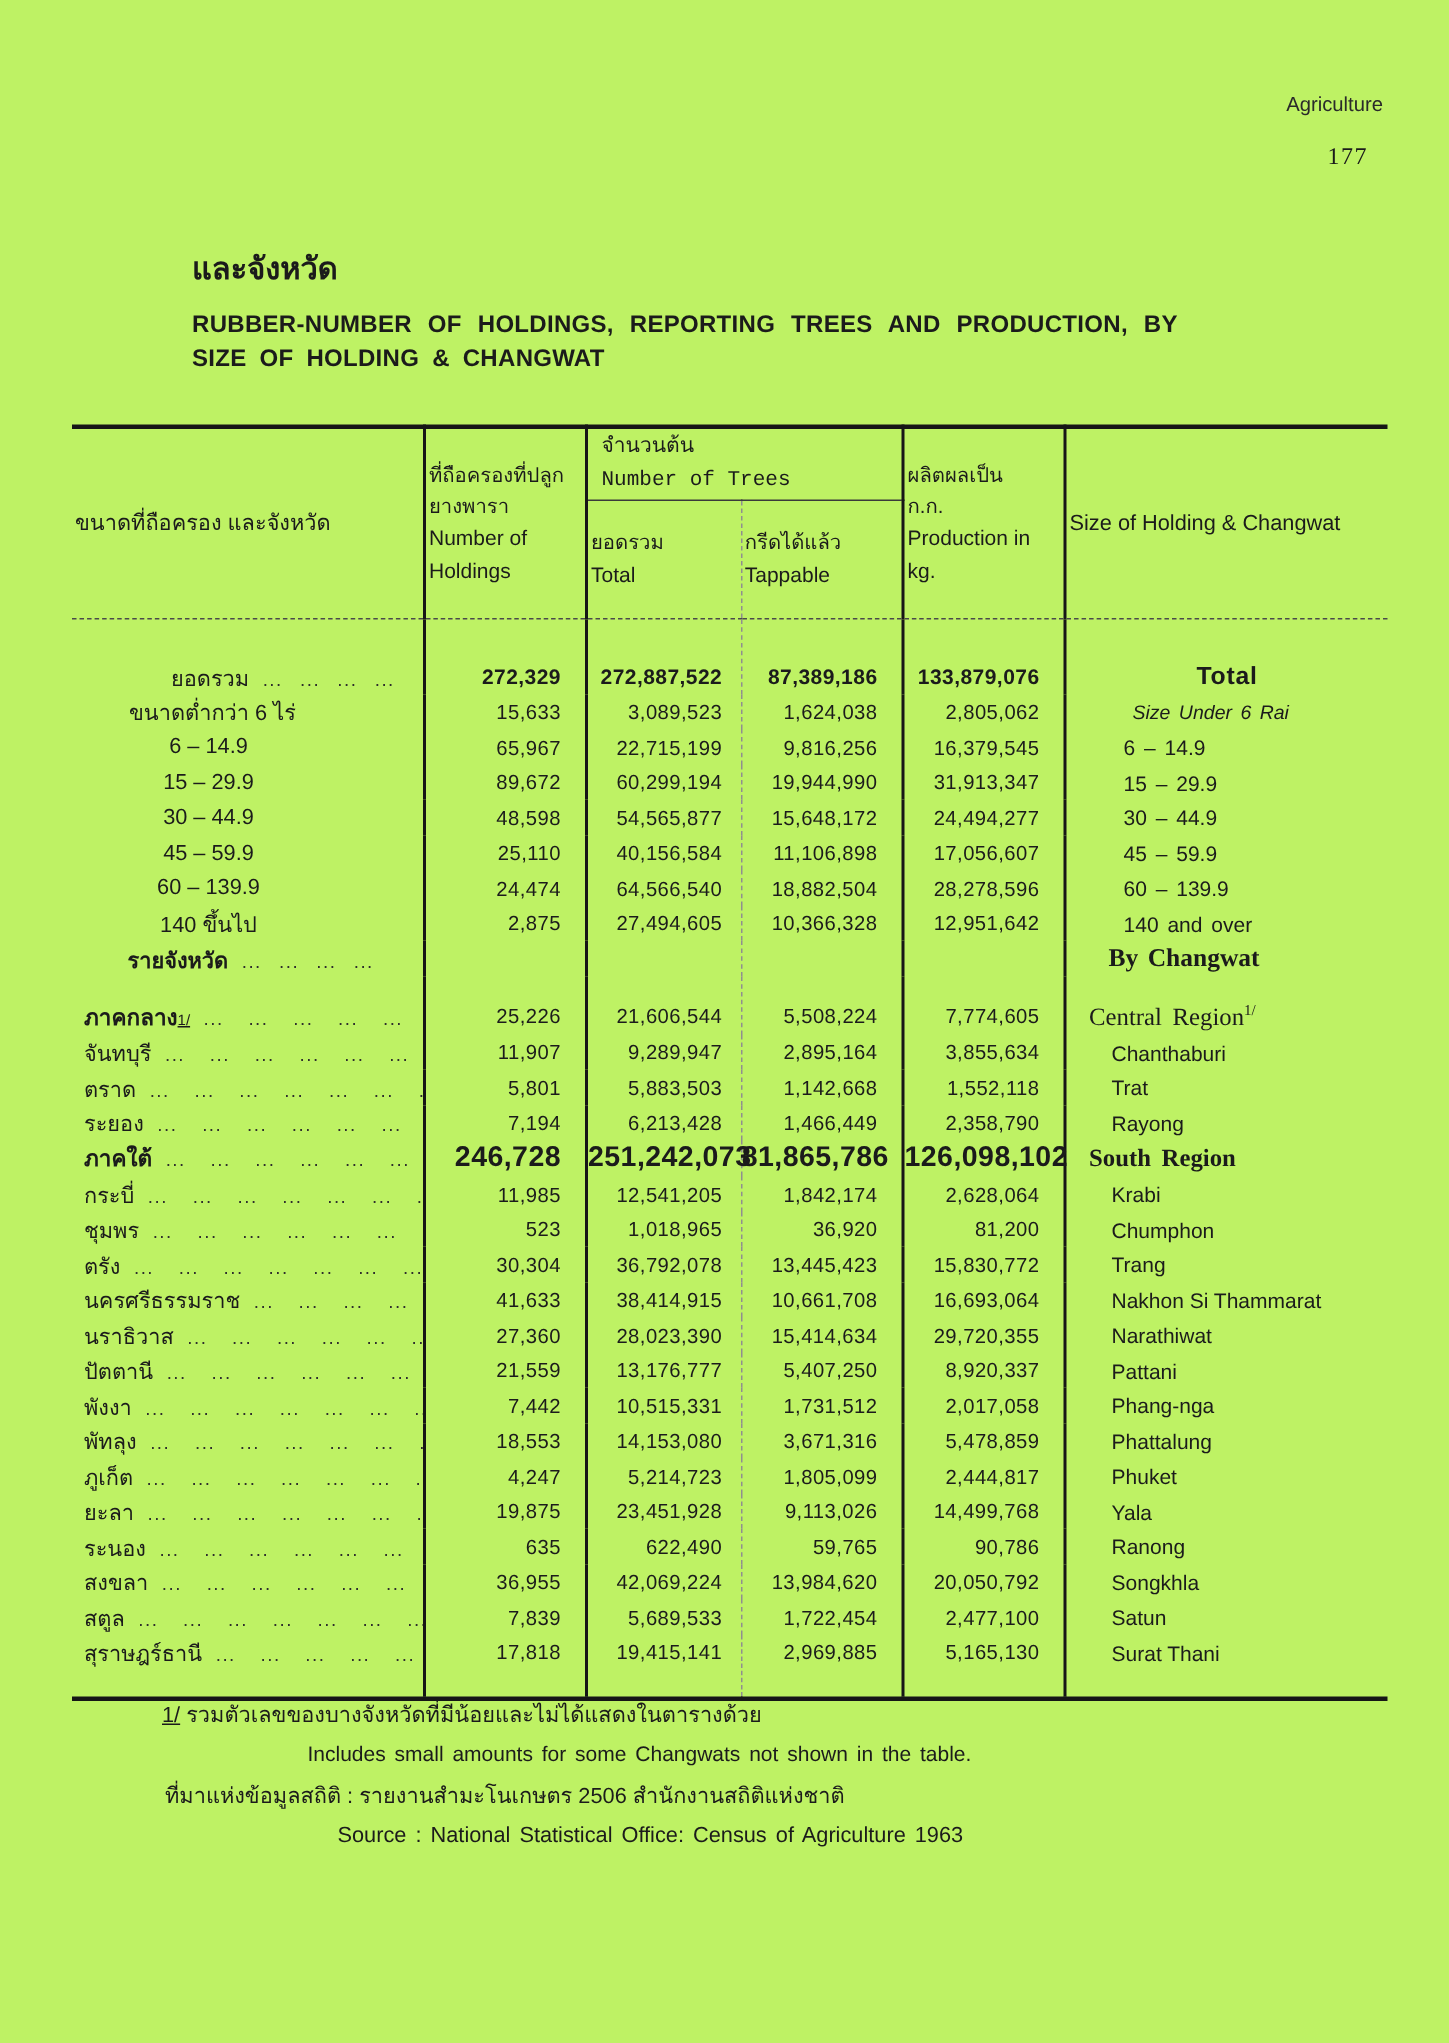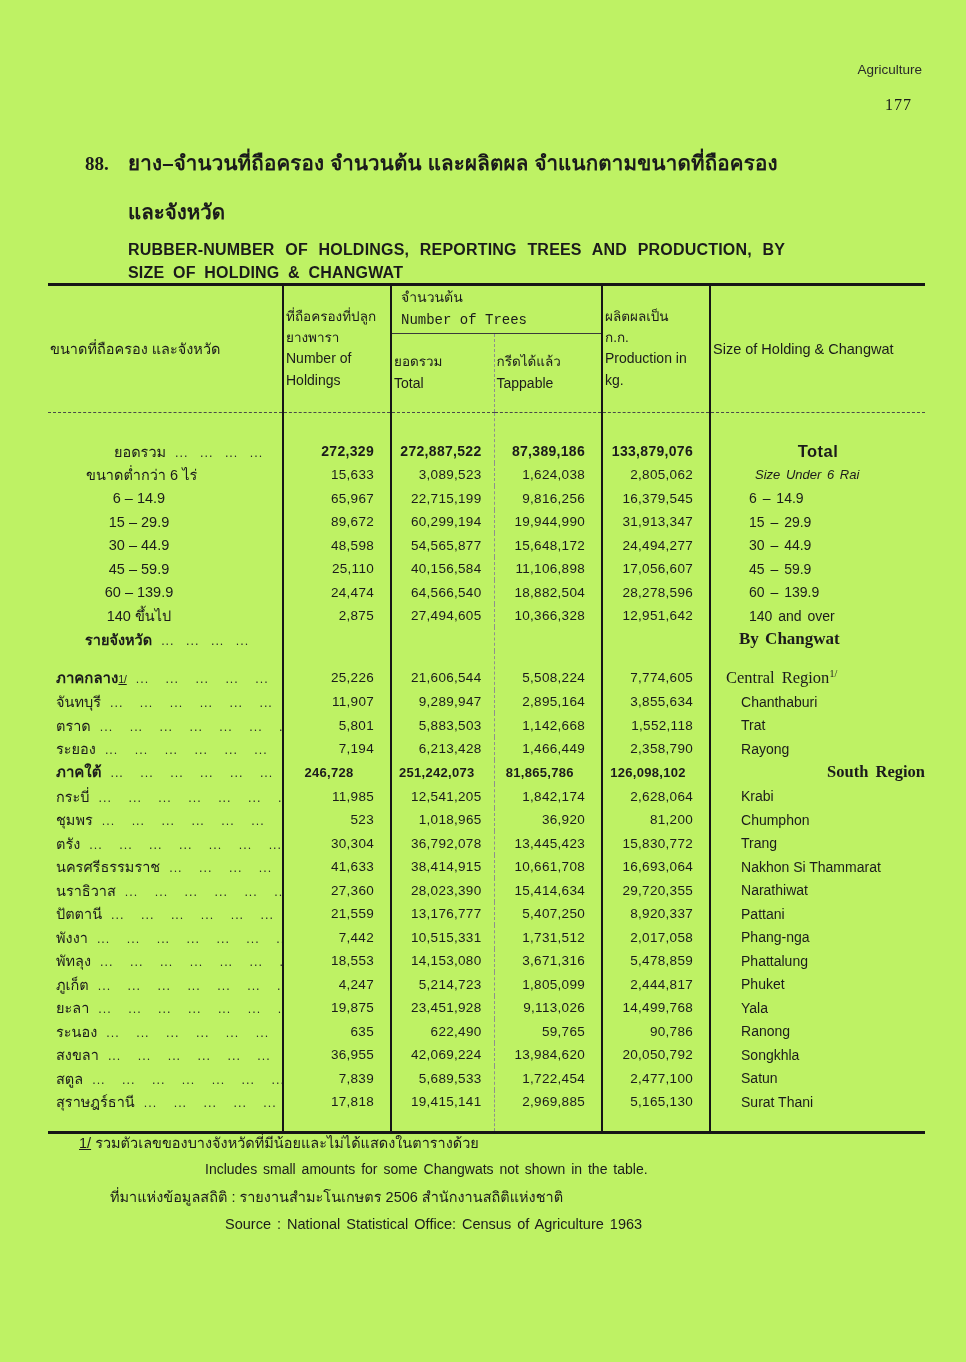--- a/index.html
+++ b/index.html
@@ -69,43 +69,39 @@
   tr.t  td.cen{padding-left:0;text-align:center;font-weight:bold;font-size:16.5px;letter-spacing:.5px;}
   tr.sh td.cth .cellflex{padding-left:30px;}
   tr.sh td.cen{padding-left:44px;font-size:13px;word-spacing:2px;font-style:italic;}
   tr.s  td.cth .cellflex{justify-content:center;padding-right:60px;}
   tr.s  td.cen{padding-left:38px;word-spacing:2px;}
   tr.sec td.cth .cellflex{padding-left:29px;}
   tr.sec .thai-label{font-weight:bold;}
   tr.sec td.cen{padding-left:28px;font-family:"Liberation Serif","DejaVu Serif",serif;font-weight:bold;font-size:17px;word-spacing:2px;}
   tr.reg .thai-label, tr.regb .thai-label{font-weight:bold;font-size:15px;}
   tr.reg td.cen, tr.regb td.cen{padding-left:15px;font-family:"Liberation Serif","DejaVu Serif",serif;font-size:16.5px;word-spacing:3px;}
-  tr.regb td.cen{font-weight:bold;text-align:right;}
-  tr.regb td.num{font-weight:bold;font-size:13px;text-align:center;}
+  tr.regb td.cen{font-weight:bold;}
+  tr.regb td.num{font-weight:bold;font-size:19px;}
 
   
   .footblock{position:absolute;left:0;top:1131px;width:966px;}
-  .fn-thai{margin-left:79px;font-size:14.5px;}
+  .fn-thai{margin-left:108px;font-size:14.5px;}
   .fn-en{margin-left:205px;margin-top:7px;font-size:14px;word-spacing:2px;}
   .src-thai{margin-left:110px;margin-top:8px;font-size:14.5px;}
   .src-en{margin-left:225px;margin-top:8px;font-size:14.5px;word-spacing:2px;}
 </style>
 </head>
 <body>
 
 <div class="page">
 
   <div class="corner">Agriculture</div>
   <div class="pagenum">177</div>
 
   <div class="titleblock">
-    <div class="t-row">
-      <span class="t-num">88.</span>
-      <span class="t-thai1">ยาง–จำนวนที่ถือครอง จำนวนต้น และผลิตผล จำแนกตามขนาดที่ถือครอง</span>
-    </div>
     <div class="t-thai2">และจังหวัด</div>
     <div class="t-en1">RUBBER-NUMBER OF HOLDINGS, REPORTING TREES AND PRODUCTION, BY</div>
     <div class="t-en2">SIZE OF HOLDING &amp; CHANGWAT</div>
   </div>
 
   <div class="tablewrap">
     <table>
       <colgroup>
         <col class="c1">
           <col class="c2">

